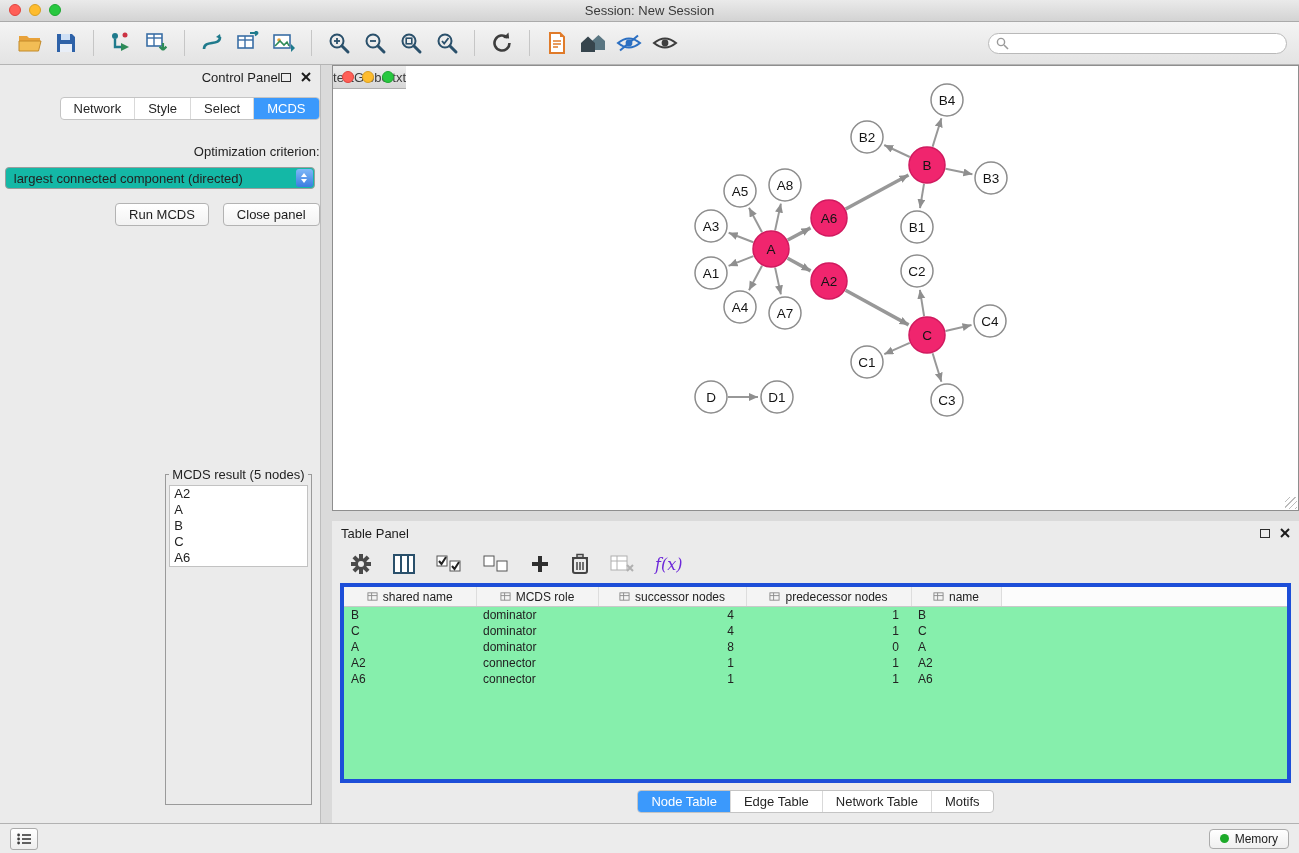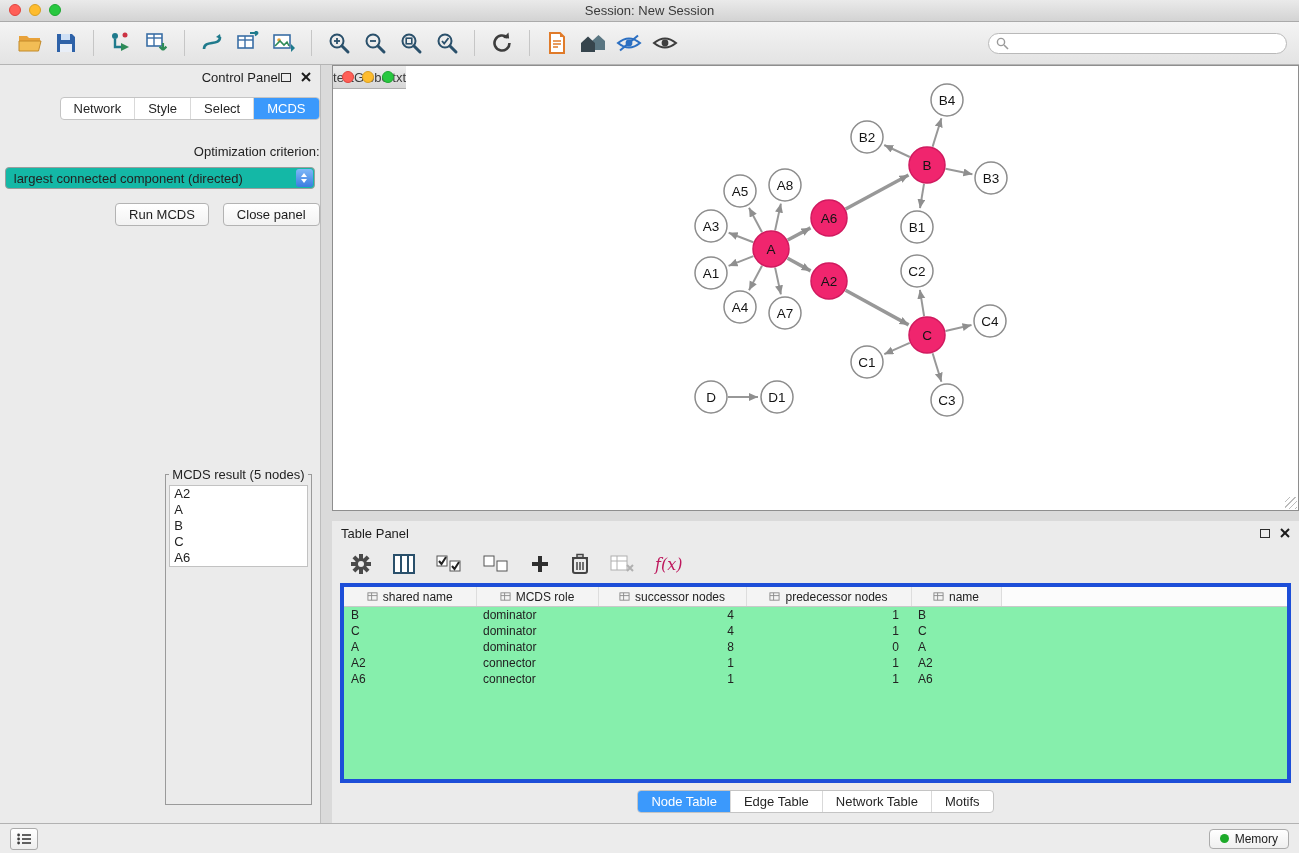--- a/index.html
+++ b/index.html
@@ -62,21 +62,21 @@
     position:relative;display:flex;align-items:center;justify-content:center;flex:none;}
   .nw-titlebar .lights{top:5px;}
   .nw-title{font-size:13px;color:#3a3a3a;}
   .nw-canvas{flex:1;position:relative;overflow:hidden;background:#fff;}
   .grip{position:absolute;right:1px;bottom:1px;width:12px;height:12px;
     background:repeating-linear-gradient(135deg,transparent 0 3px,#bcbcbc 3px 4px);}
   .v-splitter{height:10px;}
   
   .table-panel{flex:1;background:#ebebeb;display:flex;flex-direction:column;box-sizing:border-box;}
   .tp-toolbar{height:38px;display:flex;align-items:center;gap:21px;padding:0 18px;flex:none;}
-  .fx{font-family:"DejaVu Serif",serif;font-style:italic;font-size:16px;color:#be185d;}
+  .fx{font-family:"DejaVu Serif",serif;font-style:italic;font-size:16px;color:#6d28d9;}
   .table-wrap{margin:0 8px;height:192px;background:#86efac;border:4px solid #1d4ed8;overflow:hidden;}
   table.node-table{border-collapse:collapse;width:100%;font-size:12px;table-layout:fixed;}
   table.node-table th{background:#f4f4f4;border-right:1px solid #ddd;border-bottom:1px solid #c9c9c9;
     font-weight:normal;height:19px;padding:0 4px;white-space:nowrap;overflow:hidden;}
   table.node-table th.filler{background:#fcfcfc;border-right:none;}
   table.node-table th .hdr-ic{vertical-align:-1px;margin-right:5px;display:inline-block;}
   table.node-table td{height:16px;padding:0 7px;white-space:nowrap;overflow:hidden;}
   table.node-table td.num{text-align:right;padding-right:12px;}
   .tp-tabs-bar{height:32px;display:flex;align-items:center;justify-content:center;flex:none;margin-top:2px;}
   

